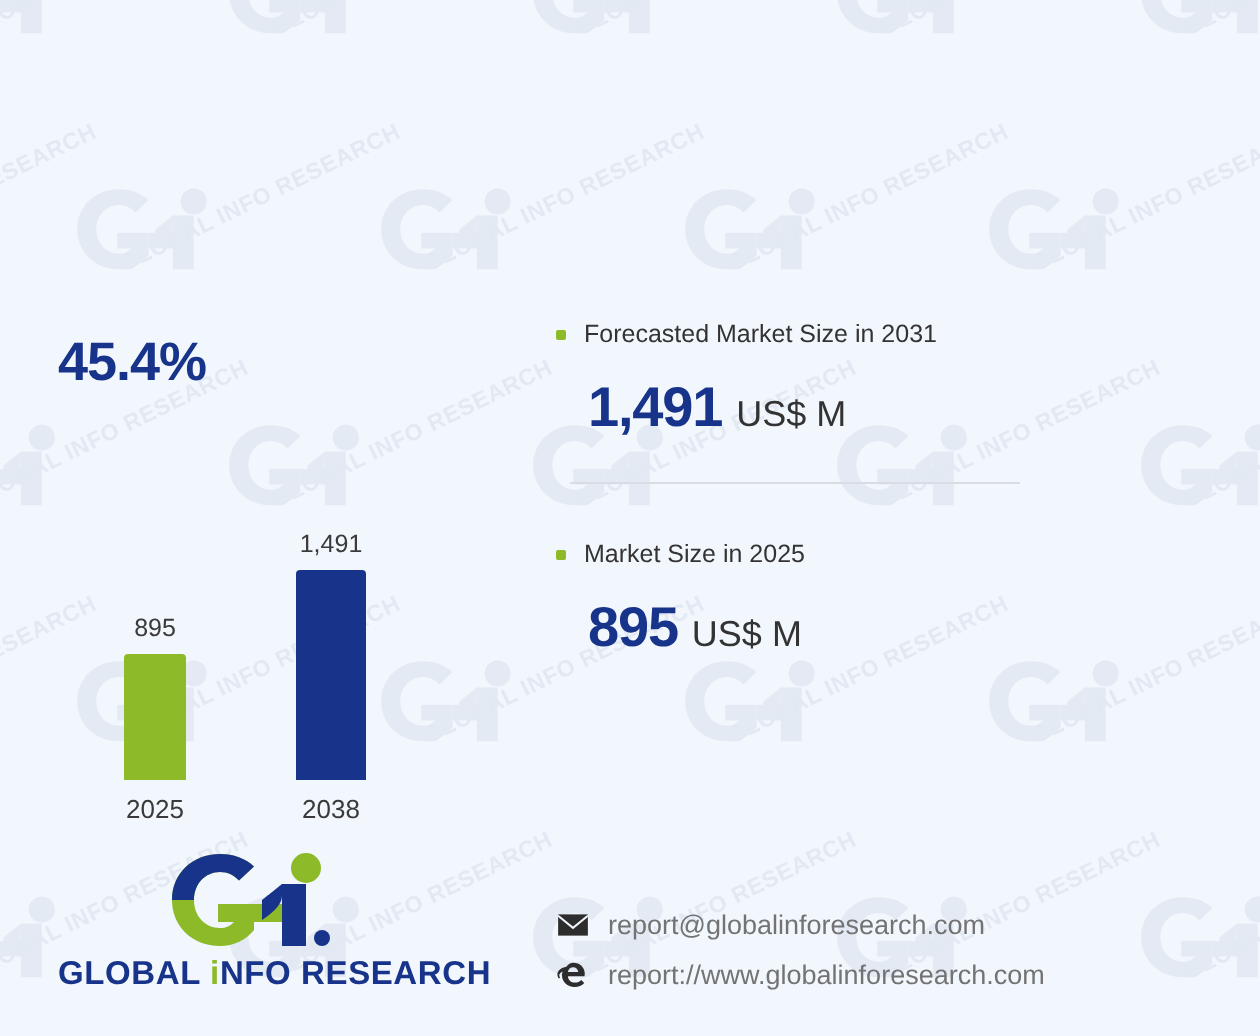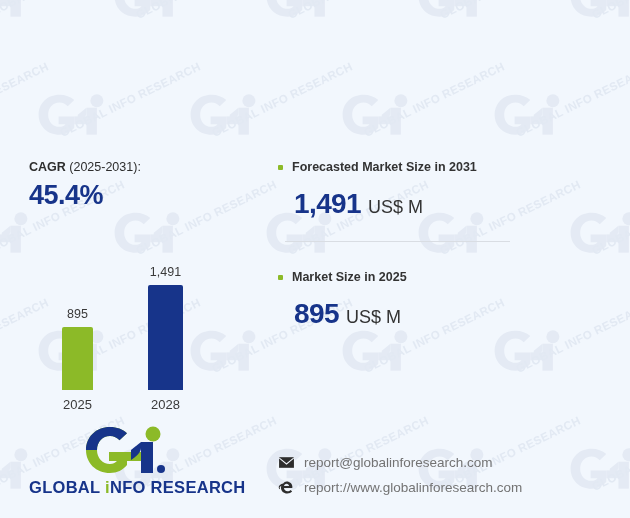--- a/index.html
+++ b/index.html
@@ -105,21 +105,21 @@
   .logo-text .i{color:#8cba28;}
 
   
   .stats{position:absolute;left:278px;top:160px;width:330px;z-index:2;}
   .stat{position:relative;}
   .stat-head{display:flex;align-items:center;gap:9px;}
   .bullet{
     width:5px;height:5px;background:#8cba28;flex:0 0 auto;border-radius:1px;
   }
   .stat-title{
-    font-size:12.5px;font-weight:700;color:#333;white-space:nowrap;
+    font-size:12.5px;font-weight:400;color:#333;white-space:nowrap;
   }
   .stat-figure{
     margin-top:14px;margin-left:16px;
     display:flex;align-items:baseline;gap:7px;
   }
   .stat-num{
     font-size:28px;font-weight:700;color:#17348a;letter-spacing:-.6px;
   }
   .stat-unit{font-size:18px;color:#333;}
   .divider{
@@ -375,36 +375,33 @@
       <path d="M58 18 L70 18 L70 49 L58 49 Z" fill="#e4eaf4"></path>
       <path d="M58 18 C58 18 53 22 48 26 L48 36 C54 32 58 28 58 24 Z" fill="#e4eaf4"></path>
       <circle cx="70" cy="10" r="7.5" fill="#e4eaf4"></circle>
     </svg>
           <div class="wm-text">GLOBAL INFO RESEARCH</div>
         </div>
     </div>
 
 
   <div class="cagr-block">
-    <div class="cagr-line">
-      <span class="cagr-label">CAGR</span><span class="cagr-range"> (2025-2031):</span>
-    </div>
     <div class="cagr-value">45.4%</div>
   </div>
 
   <div class="chart">
     <div class="bar-wrap" id="bar-2025">
       <div class="bar-value">895</div>
       <div class="bar" id="rect-2025" style="height: 63.0282px; background: rgb(140, 186, 40);"></div>
       <div class="bar-cat">2025</div>
     </div>
     <div class="bar-wrap" id="bar-2031">
       <div class="bar-value">1,491</div>
       <div class="bar" id="rect-2031" style="height: 105px; background: rgb(23, 52, 138);"></div>
-      <div class="bar-cat">2028</div>
+      <div class="bar-cat">2038</div>
     </div>
   </div>
 
   <div class="logo">
     <svg class="logo-mark" width="92" height="52" viewBox="0 0 92 52">
       <path d="M27 3 C13 3 3 13 3 26 C3 39 13 49 27 49 C34 49 40 46 44 41 L44 28 L26 28 L26 37 L34 37 C32 39 30 40 27 40 C19.5 40 14 34 14 26 C14 18 19.5 12 27 12 C31 12 34 13.6 36.5 16.3 L44 9.2 C39.6 5.2 33.8 3 27 3 Z" fill="#8cba28"></path>
       <path d="M27 3 C33.8 3 39.6 5.2 44 9.2 L36.5 16.3 C34 13.6 31 12 27 12 C19.5 12 14 18 14 26 L3 26 C3 13 13 3 27 3 Z" fill="#17348a"></path>
       <path d="M44 28 L62 28 L62 37 L44 37 Z" fill="#8cba28"></path>
       <path d="M58 18 L70 18 L70 49 L58 49 Z" fill="#17348a"></path>
       <path d="M58 18 C58 18 53 22 48 26 L48 36 C54 32 58 28 58 24 Z" fill="#17348a"></path>

